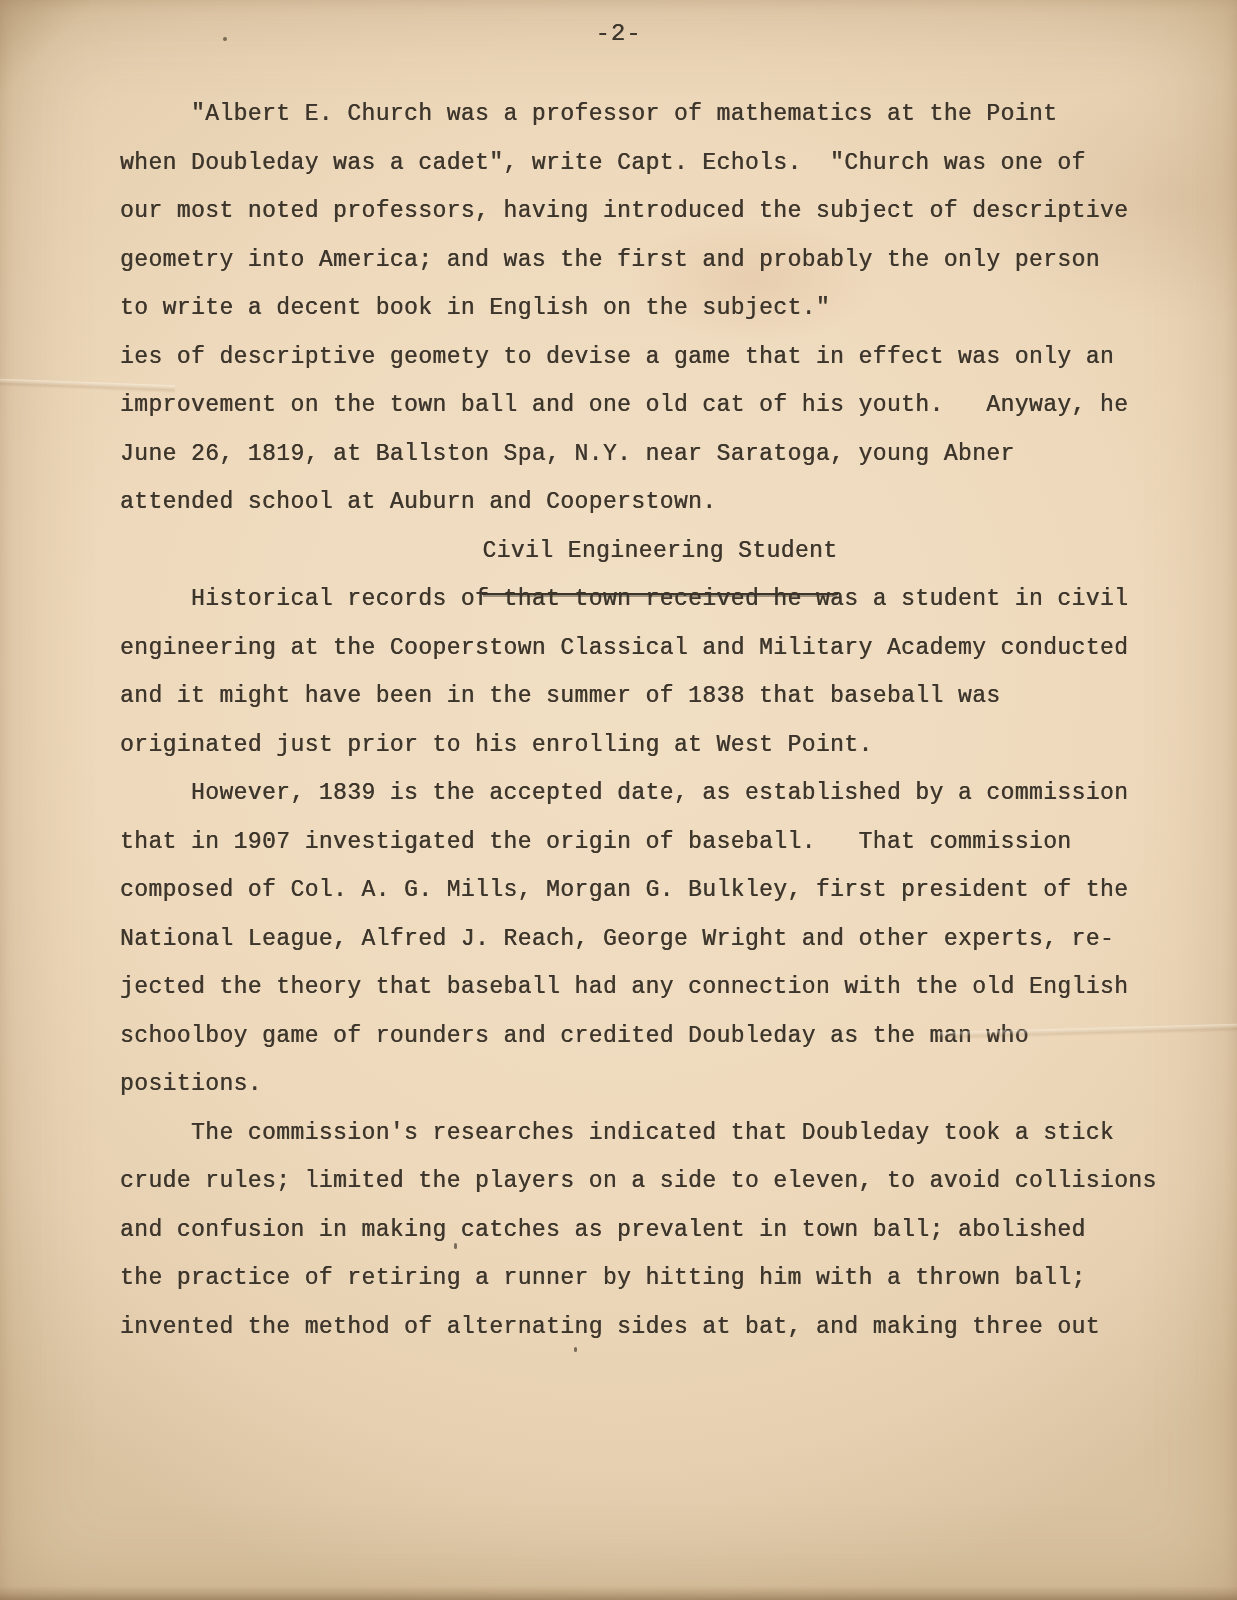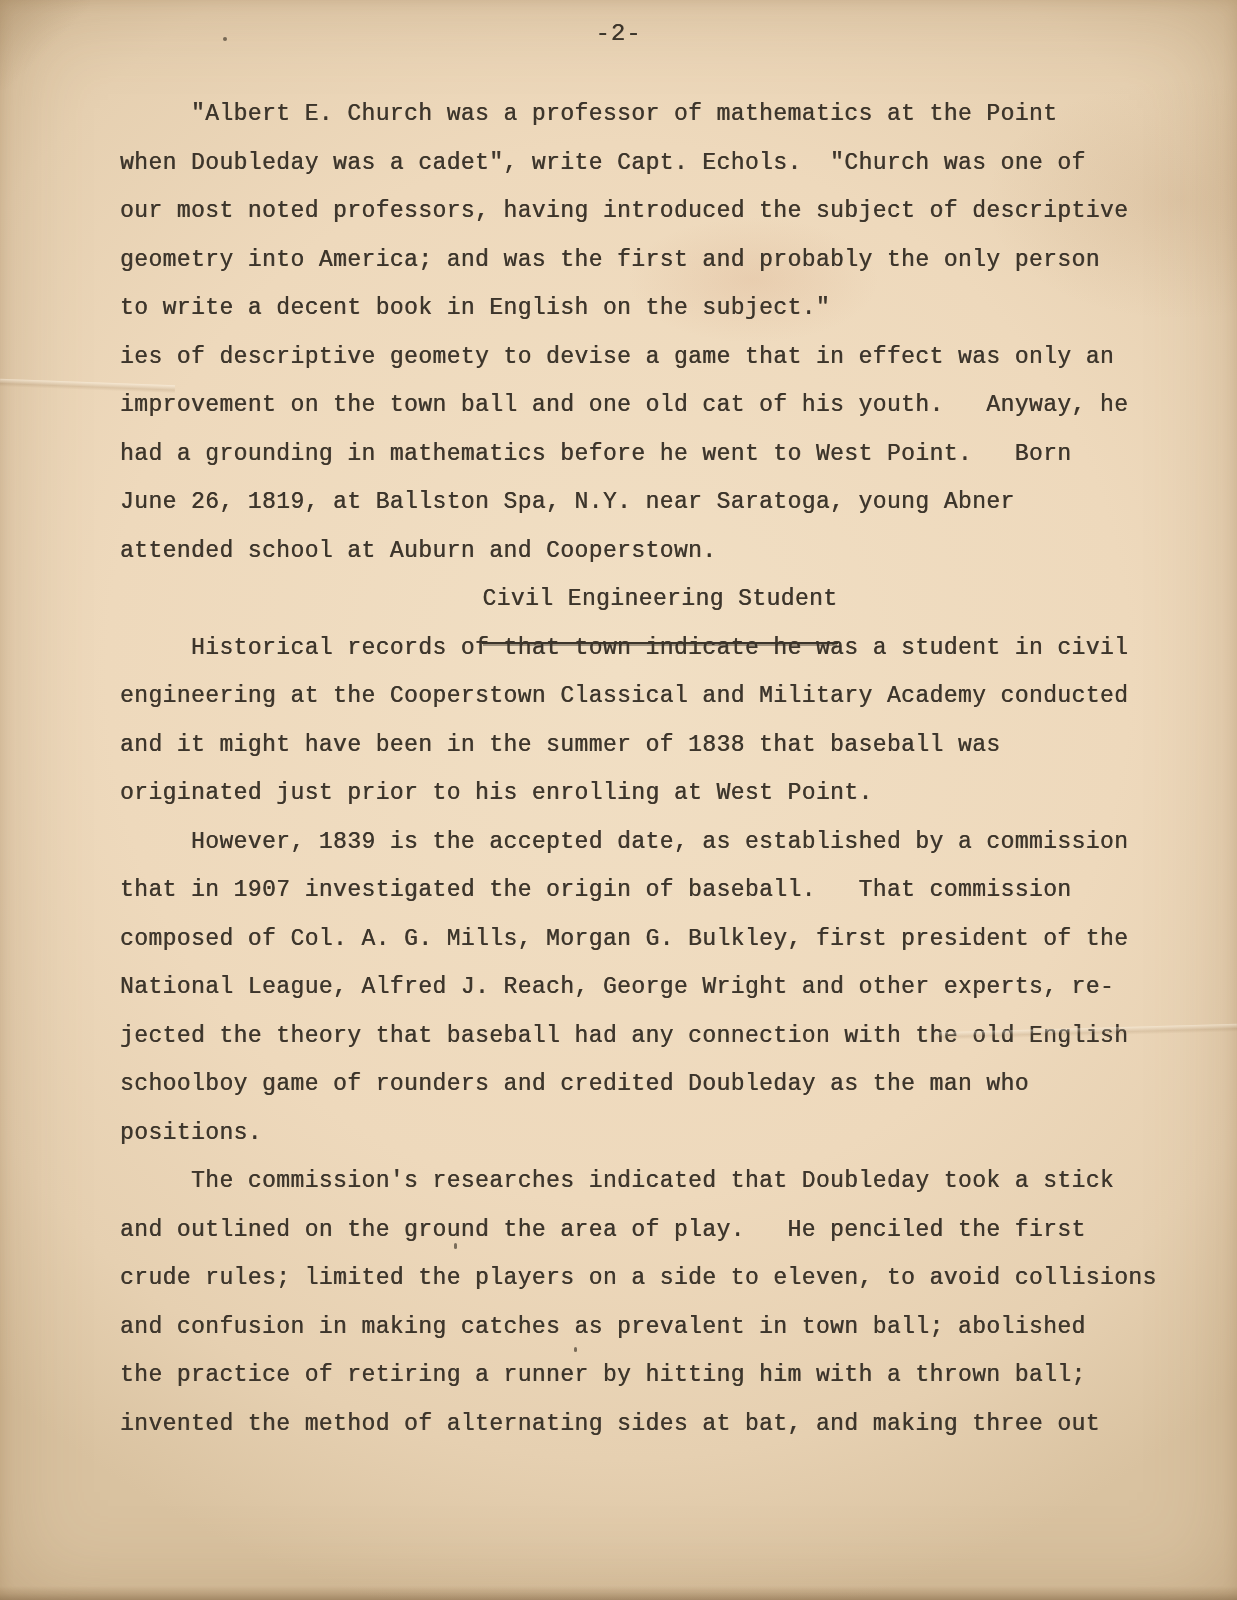--- a/index.html
+++ b/index.html
@@ -73,37 +73,35 @@
   <div class="page-number">-2-</div>
 
   <div class="typed-text" id="typed-lines">
       <div class="line body">     "Albert E. Church was a professor of mathematics at the Point</div>
       <div class="line body">when Doubleday was a cadet", write Capt. Echols.  "Church was one of</div>
       <div class="line body">our most noted professors, having introduced the subject of descriptive</div>
       <div class="line body">geometry into America; and was the first and probably the only person</div>
       <div class="line body">to write a decent book in English on the subject."</div>
       <div class="line body">ies of descriptive geomety to devise a game that in effect was only an</div>
       <div class="line body">improvement on the town ball and one old cat of his youth.   Anyway, he</div>
-      <div class="line body">had a grounding in mathematics before he went to West Point.   Born</div>
       <div class="line body">June 26, 1819, at Ballston Spa, N.Y. near Saratoga, young Abner</div>
       <div class="line body">attended school at Auburn and Cooperstown.</div>
       <div class="line heading"><span class="heading-underline">Civil Engineering Student</span></div>
-      <div class="line body">     Historical records of that town indicate he was a student in civil</div>
+      <div class="line body">     Historical records of that town received he was a student in civil</div>
       <div class="line body">engineering at the Cooperstown Classical and Military Academy conducted</div>
       <div class="line body">and it might have been in the summer of 1838 that baseball was</div>
       <div class="line body">originated just prior to his enrolling at West Point.</div>
       <div class="line body">     However, 1839 is the accepted date, as established by a commission</div>
       <div class="line body">that in 1907 investigated the origin of baseball.   That commission</div>
       <div class="line body">composed of Col. A. G. Mills, Morgan G. Bulkley, first president of the</div>
       <div class="line body">National League, Alfred J. Reach, George Wright and other experts, re-</div>
       <div class="line body">jected the theory that baseball had any connection with the old English</div>
       <div class="line body">schoolboy game of rounders and credited Doubleday as the man who</div>
       <div class="line body">positions.</div>
       <div class="line body">     The commission's researches indicated that Doubleday took a stick</div>
-      <div class="line body">and outlined on the ground the area of play.   He penciled the first</div>
       <div class="line body">crude rules; limited the players on a side to eleven, to avoid collisions</div>
       <div class="line body">and confusion in making catches as prevalent in town ball; abolished</div>
       <div class="line body">the practice of retiring a runner by hitting him with a thrown ball;</div>
       <div class="line body">invented the method of alternating sides at bat, and making three out</div>
     </div>
 
   <div class="crease crease-left"></div>
   <div class="crease crease-right"></div>
   <div class="crease crease-corner"></div>
   <div class="bottom-edge"></div>

